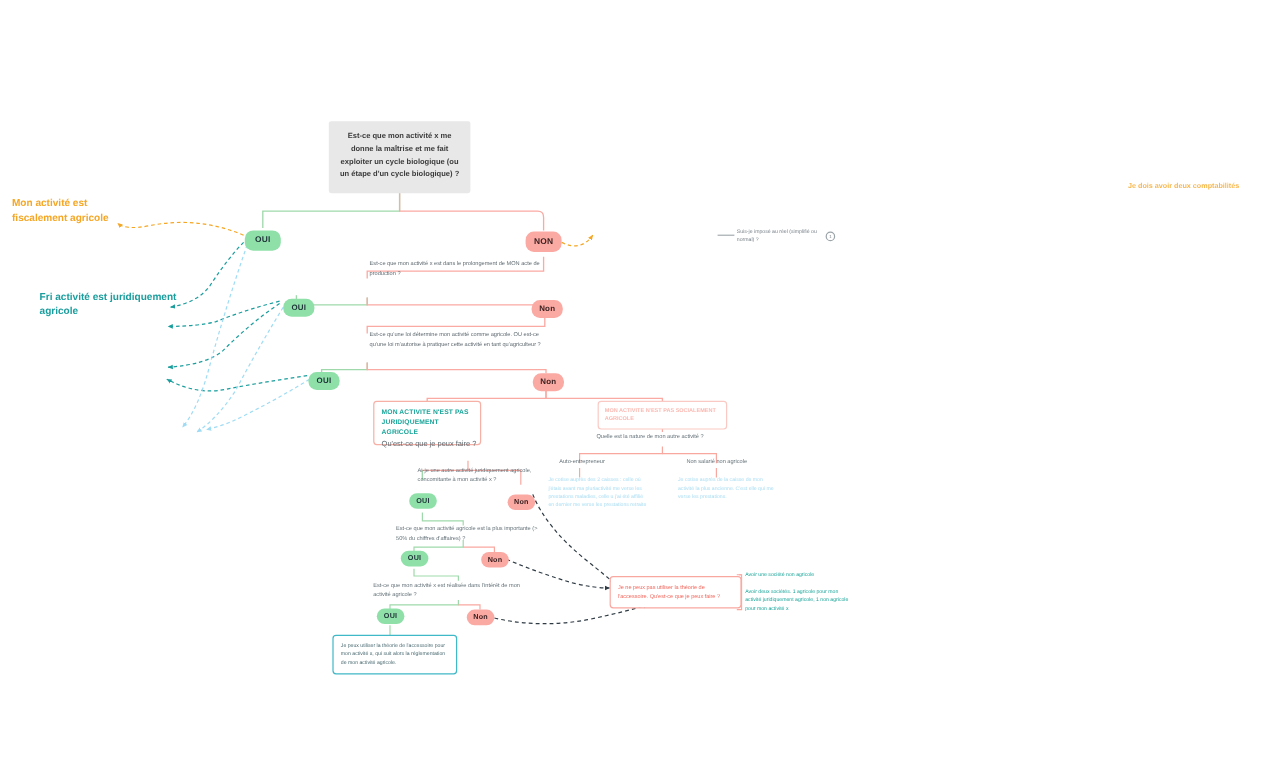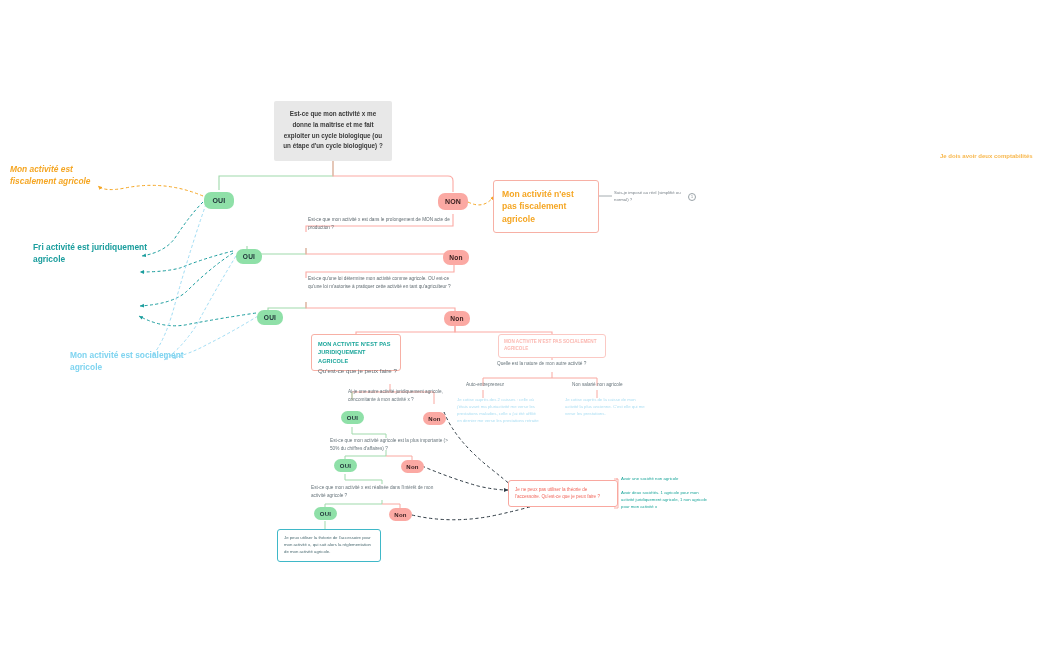--- a/index.html
+++ b/index.html
@@ -36,21 +36,21 @@
   .pill.sm{width:23px;height:13px;font-size:6px;}
 
   
   .qtext{
     color:#5f6a70;font-size:4.7px;line-height:1.62;
     font-weight:400;width:150px;
   }
 
   
   .cat{font-weight:700;line-height:1.42;}
-  .cat.fiscal{color:#f5a623;font-size:8.4px;width:110px;font-style:italic;}
+  .cat.fiscal{color:#f5a623;font-size:8.4px;width:110px;}
   .cat.juridique{color:#1a9d9d;font-size:8.4px;width:120px;}
   .cat.social{color:#7fd4f0;font-size:8.4px;width:120px;}
 
   
   .obox{
     box-sizing:border-box;border-radius:3px;background:#fff;
   }
   .obox.orange{border:1px solid #f7b0a5;color:#f5a623;font-weight:700;
     font-size:8.6px;line-height:1.45;padding:7px 8px;width:106px;}
   .obox.teal{border:1px solid #f7b0a5;color:#1aa59a;font-weight:700;
@@ -162,26 +162,24 @@
     <path d="M614,479 L618,479 L618,508 L614,508" fill="none" stroke="#f9a8a0" stroke-width="0.9"></path>
     <path d="M618,479 L616,479" fill="none" stroke="#f9a8a0" stroke-width="0.9"></path>
   </svg>
 
   <div class="node sticky" style="left:274px;top:101px;">Est-ce que mon activité x me donne la maîtrise et me fait exploiter un cycle biologique (ou un étape d'un cycle biologique) ?</div>
 
   <div class="node note topright" style="left:940px;top:152px;width:110px;">Je dois avoir deux comptabilités</div>
 
   <div class="node cat fiscal" style="left:10px;top:164px;">Mon activité est fiscalement agricole</div>
   <div class="node cat juridique" style="left:33px;top:242px;">Fri activité est juridiquement agricole</div>
-  <div class="node cat social" style="left:70px;top:350px;">Mon activité est socialement agricole</div>
 
   <div class="node pill oui big" style="left:204px;top:192px;">OUI</div>
   <div class="node pill non big" style="left:438px;top:193px;">NON</div>
 
-  <div class="node obox orange" style="left:493px;top:180px;">Mon activité n'est pas fiscalement agricole</div>
   <div class="node note gray" style="left:614px;top:190px;width:78px;">Suis-je imposé au réel (simplifié ou normal) ?</div>
   <div class="circle-ic" style="left:688px;top:193px;">1</div>
 
   <div class="node qtext" style="left:308px;top:216px;">Est-ce que mon activité x est dans le prolongement de MON acte de production ?</div>
   <div class="node pill oui med" style="left:236px;top:249px;">OUI</div>
   <div class="node pill non med" style="left:443px;top:250px;">Non</div>
 
   <div class="node qtext" style="left:308px;top:275px;">Est-ce qu'une loi détermine mon activité comme agricole. OU est-ce qu'une loi m'autorise à pratiquer cette activité en tant qu'agriculteur ?</div>
   <div class="node pill oui med" style="left:257px;top:310px;">OUI</div>
   <div class="node pill non med" style="left:444px;top:311px;">Non</div>

